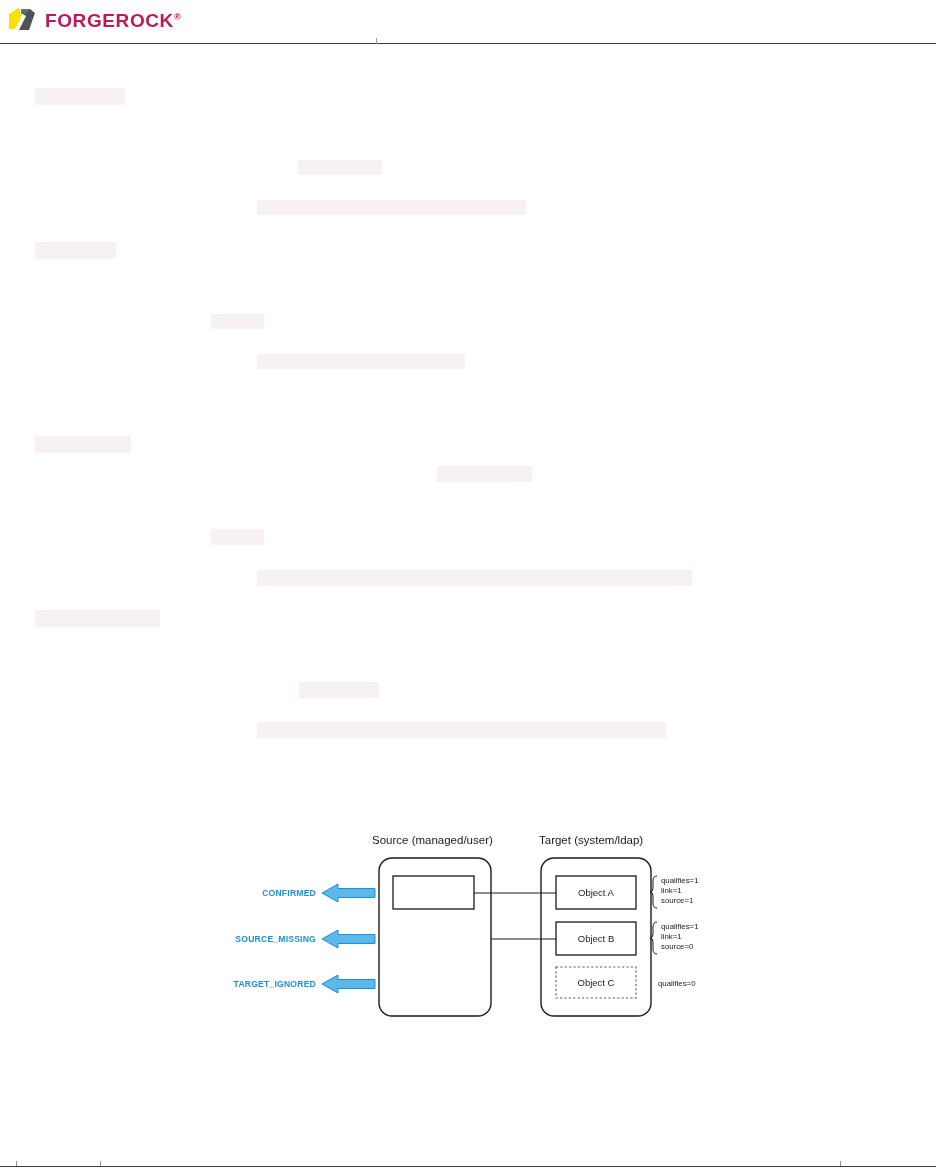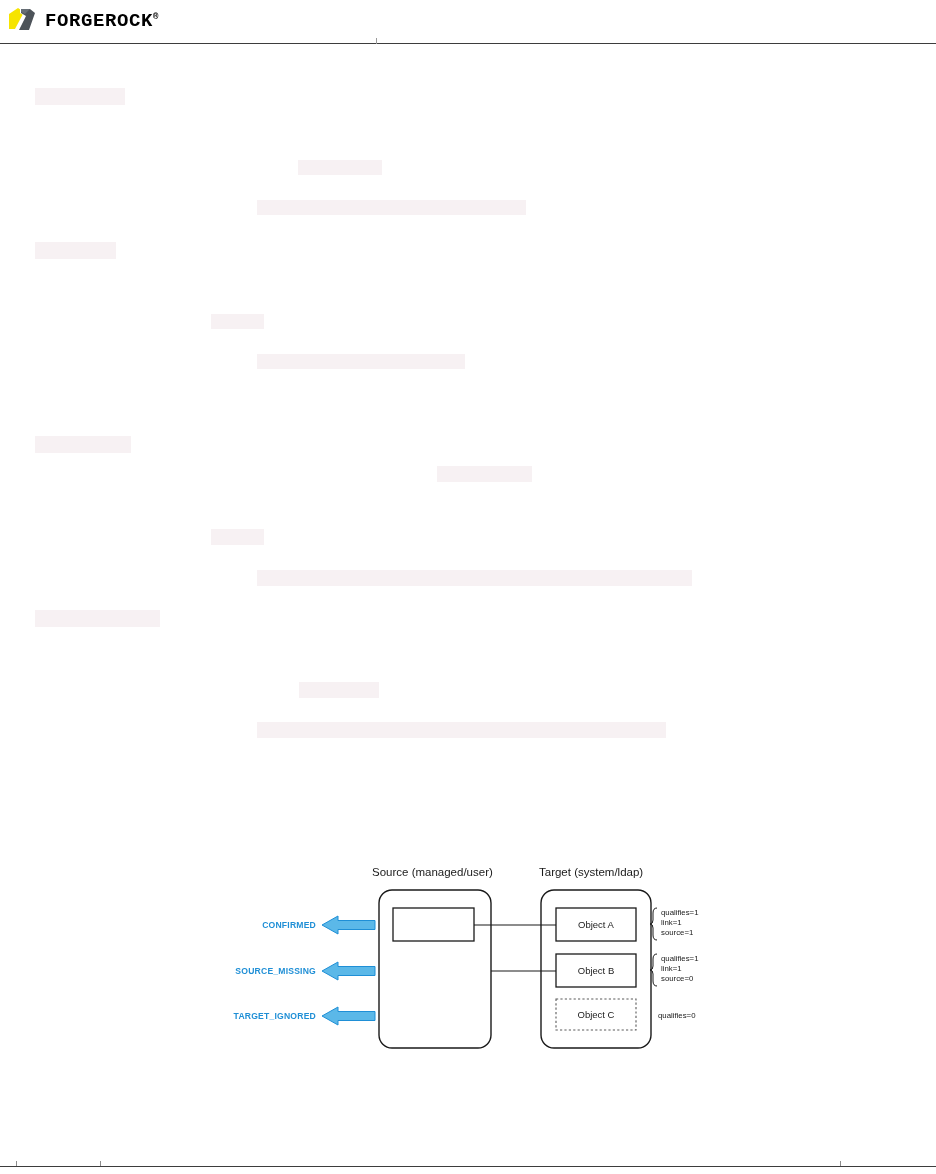--- a/index.html
+++ b/index.html
@@ -29,24 +29,23 @@
     gap: 7px;
   }
   #logo-mark {
     width: 30px; height: 30px;
     position: relative;
   }
   #logo-wordmark {
     font-size: 19px;
     font-weight: bold;
     letter-spacing: 0.6px;
-    color: #000000;
+    color: #be185d;
     position: relative;
     white-space: nowrap;
-    font-family: Liberation Mono, monospace;
   }
   #logo-wordmark .tm {
     font-size: 9px;
     vertical-align: super;
     font-weight: bold;
   }
   #header-rule {
     position: absolute;
     left: 0; top: 43px;
     width: 936px; height: 0;
@@ -75,21 +74,21 @@
   .footer-tick {
     position: absolute;
     top: 1161px;
     width: 1px; height: 5px;
     background: #8d8d8d;
   }
 
   
   #sync-diagram {
     position: absolute;
-    left: 220px; top: 856px;
+    left: 220px; top: 824px;
     width: 500px; height: 220px;
   }
   #sync-diagram svg { display: block; }
 
   .dg-title {
     font-family: "Liberation Sans", sans-serif;
     font-size: 11.5px;
     fill: #1a1a1a;
   }
   .dg-objlabel {

